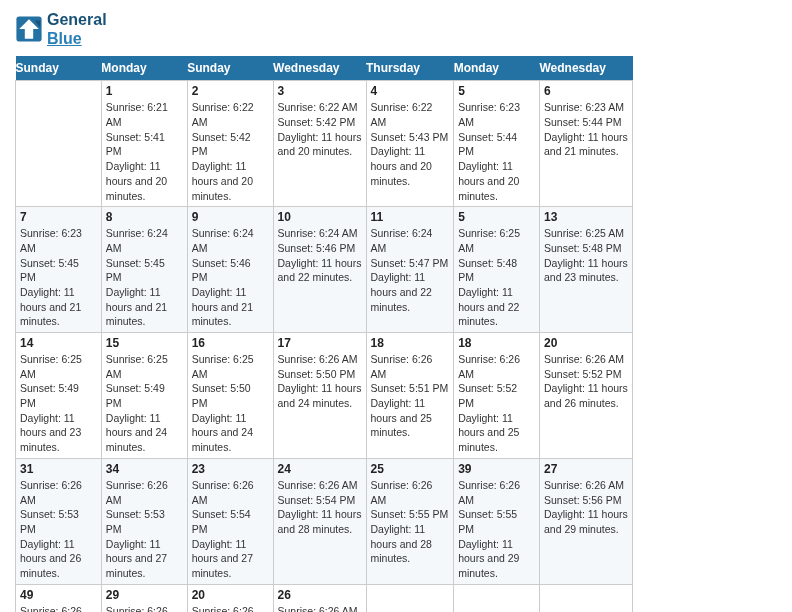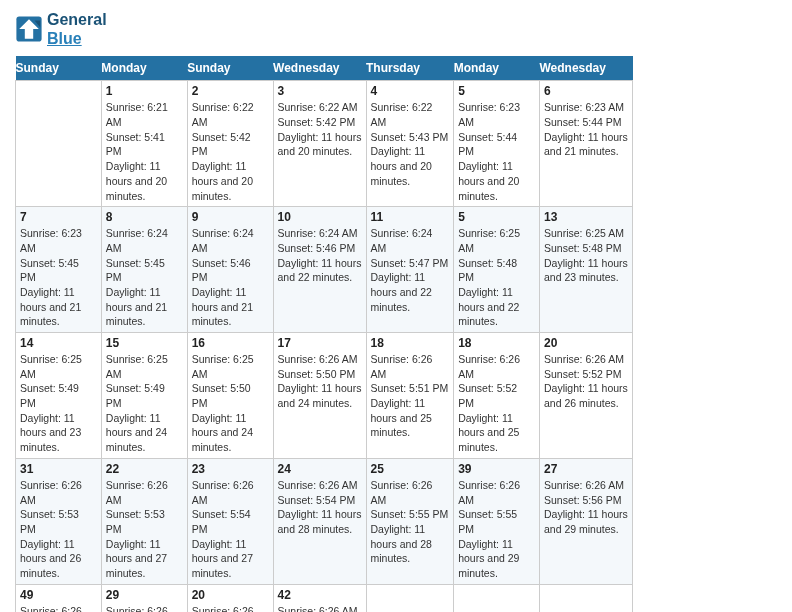--- a/index.html
+++ b/index.html
@@ -204,21 +204,21 @@
             <div class="day-number">20</div>
             <div class="day-info">Sunrise: 6:26 AM<br>Sunset: 5:52 PM<br>Daylight: 11 hours and 26 minutes.</div>
           </td>
         </tr>
         <tr>
           <td>
             <div class="day-number">31</div>
             <div class="day-info">Sunrise: 6:26 AM<br>Sunset: 5:53 PM<br>Daylight: 11 hours and 26 minutes.</div>
           </td>
           <td>
-            <div class="day-number">22</div>
+            <div class="day-number">34</div>
             <div class="day-info">Sunrise: 6:26 AM<br>Sunset: 5:53 PM<br>Daylight: 11 hours and 27 minutes.</div>
           </td>
           <td>
             <div class="day-number">23</div>
             <div class="day-info">Sunrise: 6:26 AM<br>Sunset: 5:54 PM<br>Daylight: 11 hours and 27 minutes.</div>
           </td>
           <td>
             <div class="day-number">24</div>
             <div class="day-info">Sunrise: 6:26 AM<br>Sunset: 5:54 PM<br>Daylight: 11 hours and 28 minutes.</div>
           </td>
@@ -242,21 +242,21 @@
           </td>
           <td>
             <div class="day-number">29</div>
             <div class="day-info">Sunrise: 6:26 AM<br>Sunset: 5:57 PM<br>Daylight: 11 hours and 30 minutes.</div>
           </td>
           <td>
             <div class="day-number">20</div>
             <div class="day-info">Sunrise: 6:26 AM<br>Sunset: 5:57 PM<br>Daylight: 11 hours and 31 minutes.</div>
           </td>
           <td>
-            <div class="day-number">42</div>
+            <div class="day-number">26</div>
             <div class="day-info">Sunrise: 6:26 AM<br>Sunset: 5:58 PM<br>Daylight: 11 hours and 31 minutes.</div>
           </td>
           <td class="empty-cell"></td>
           <td class="empty-cell"></td>
           <td class="empty-cell"></td>
         </tr>
       </tbody>
   </table>
 </div>
 

